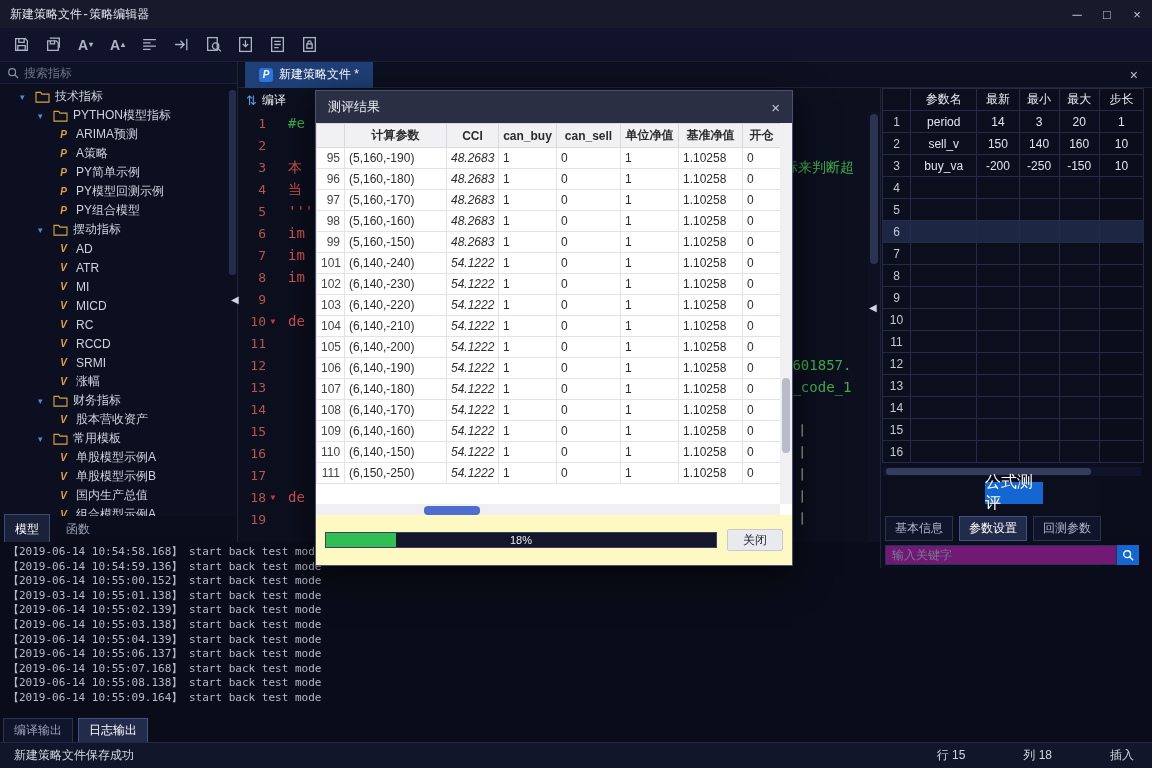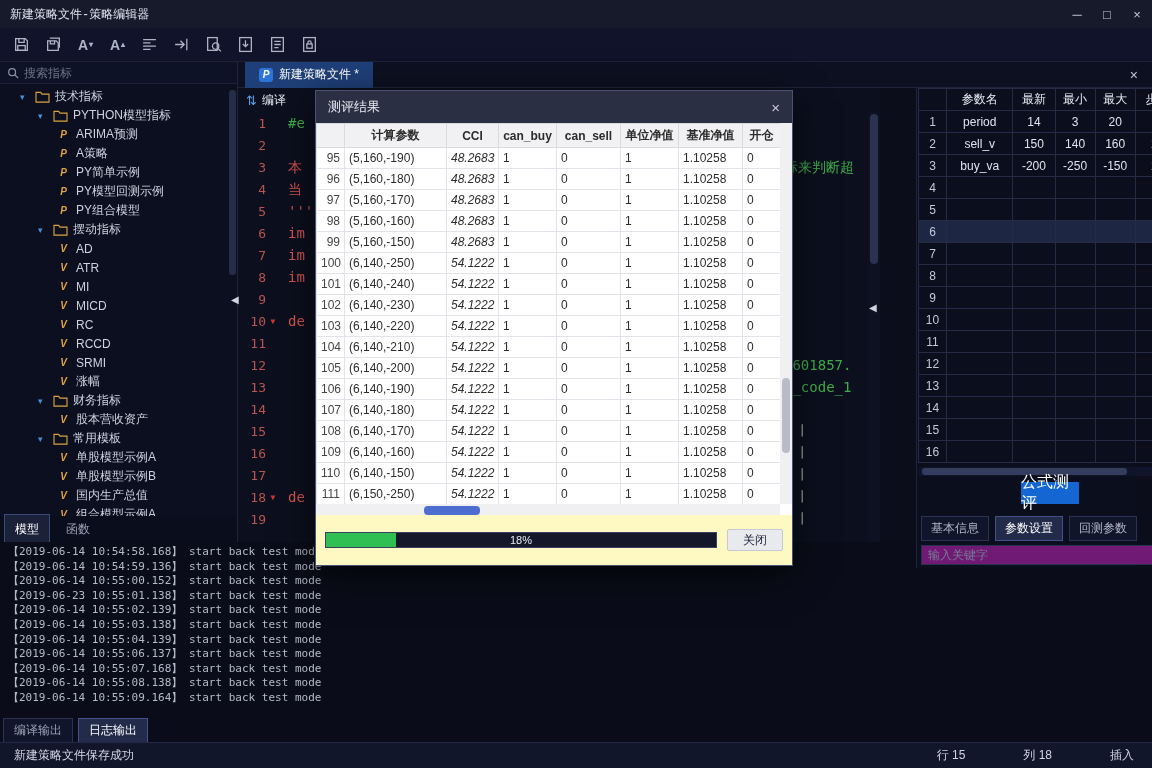--- a/index.html
+++ b/index.html
@@ -55,21 +55,21 @@
   .frag-kw { color:#d95550; }
   .frag-comment { color:#3fae4a; }
   .frag-string { color:#3fae4a; }
   .rfrag { position:absolute; left:504px; top:0; }
   .rbar { position:absolute; left:516px; top:0; color:#a9c4ab; font-size:13px; }
   .ed-sb { position:absolute; right:0; top:24px; width:12px; bottom:0; background:#0e1122; }
   .ed-sb-thumb { position:absolute; top:2px; left:2px; width:8px; height:150px; background:#2b3350; border-radius:4px; }
   .splitter { position:absolute; z-index:5; color:#cfd4e0; font-size:10px; }
 
   
-  .rightpanel { position:absolute; left:880px; top:88px; width:220px; height:480px; background:#0b0e1d; border-left:1px solid #20243a; z-index:3;margin-left:36px; }
+  .rightpanel { position:absolute; left:880px; top:88px; width:220px; height:480px; background:#0b0e1d; border-left:1px solid #20243a; z-index:3; }
   .ptable { border-collapse:collapse; table-layout:fixed; width:262px; font-size:12px; color:#dfe3ee; margin-left:1px; }
   .ptable th, .ptable td { border:1px solid #252b44; height:22px; text-align:center; font-weight:normal; overflow:hidden; white-space:nowrap; }
   .ptable th { color:#e8ebf4; }
   .ptable .rn { color:#c3c9d8; }
   .ptable tr.sel td { background:#1d2642; }
   .p-sb { position:absolute; top:379px; left:2px; width:258px; height:9px; background:#10142a; }
   .p-sb-thumb { width:205px; height:7px; background:#343d5e; border-radius:3px; margin:1px 0 0 3px; }
   .formula-btn { position:absolute; top:394px; left:104px; width:58px; height:22px; background:#1467d2; color:#fff; font-size:16px; display:flex; align-items:center; justify-content:center; }
   .rtabs { position:absolute; top:428px; left:4px; display:flex; gap:6px; }
   .rtab { padding:3px 9px; font-size:12px; color:#aeb4c6; border:1px solid #2b3352; background:#11152b; white-space:nowrap; }
@@ -633,21 +633,21 @@
             <path d="M9 9l4 4" stroke="#fff" stroke-width="1.6"></path>
           </svg>
       </div>
     </div>
   </div>
 
   <div class="logpanel" id="logs">
       <div class="log-line">【2019-06-14 10:54:58.168】 start back test mode</div>
       <div class="log-line">【2019-06-14 10:54:59.136】 start back test mode</div>
       <div class="log-line">【2019-06-14 10:55:00.152】 start back test mode</div>
-      <div class="log-line">【2019-06-23 10:55:01.138】 start back test mode</div>
+      <div class="log-line">【2019-03-14 10:55:01.138】 start back test mode</div>
       <div class="log-line">【2019-06-14 10:55:02.139】 start back test mode</div>
       <div class="log-line">【2019-06-14 10:55:03.138】 start back test mode</div>
       <div class="log-line">【2019-06-14 10:55:04.139】 start back test mode</div>
       <div class="log-line">【2019-06-14 10:55:06.137】 start back test mode</div>
       <div class="log-line">【2019-06-14 10:55:07.168】 start back test mode</div>
       <div class="log-line">【2019-06-14 10:55:08.138】 start back test mode</div>
       <div class="log-line">【2019-06-14 10:55:09.164】 start back test mode</div>
     </div>
   <div class="bottom-tabs" id="bottomTabs">
       <div class="btab">编译输出</div>
@@ -735,30 +735,20 @@
               <td class="num">99</td>
               <td>(5,160,-150)</td>
               <td class="r">48.2683</td>
               <td>1</td>
               <td>0</td>
               <td>1</td>
               <td>1.10258</td>
               <td>0</td>
             </tr>
             <tr>
-              <td class="num">100</td>
-              <td>(6,140,-250)</td>
-              <td class="r">54.1222</td>
-              <td>1</td>
-              <td>0</td>
-              <td>1</td>
-              <td>1.10258</td>
-              <td>0</td>
-            </tr>
-            <tr>
               <td class="num">101</td>
               <td>(6,140,-240)</td>
               <td class="r">54.1222</td>
               <td>1</td>
               <td>0</td>
               <td>1</td>
               <td>1.10258</td>
               <td>0</td>
             </tr>
             <tr>

